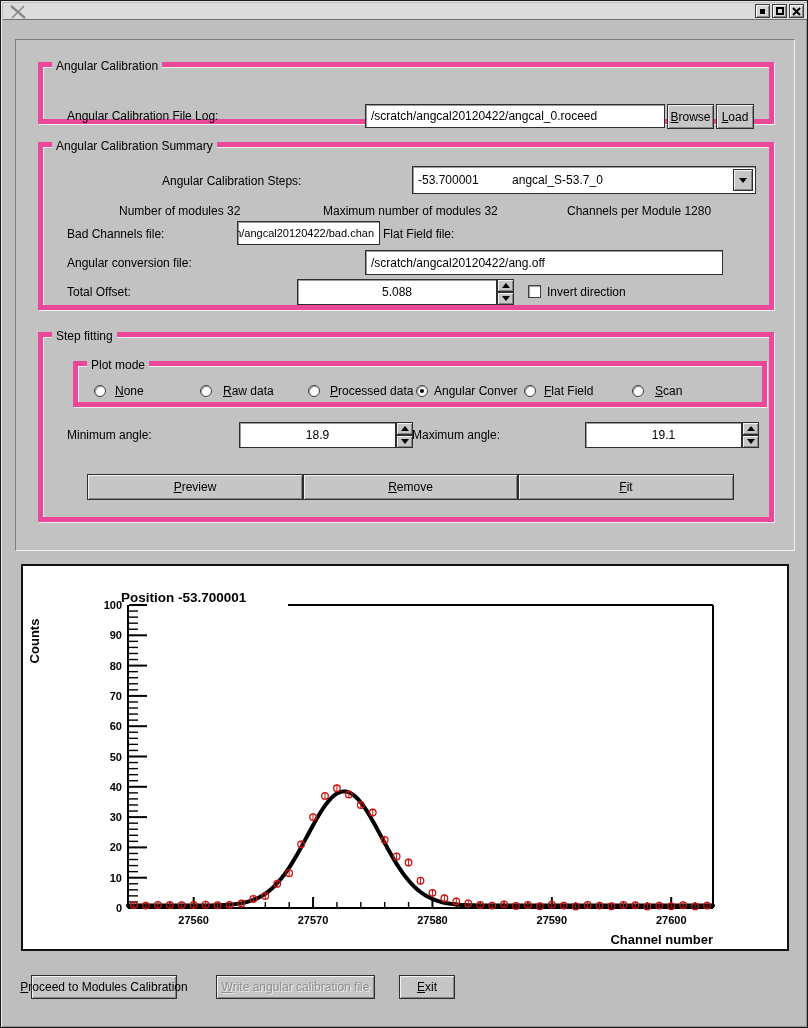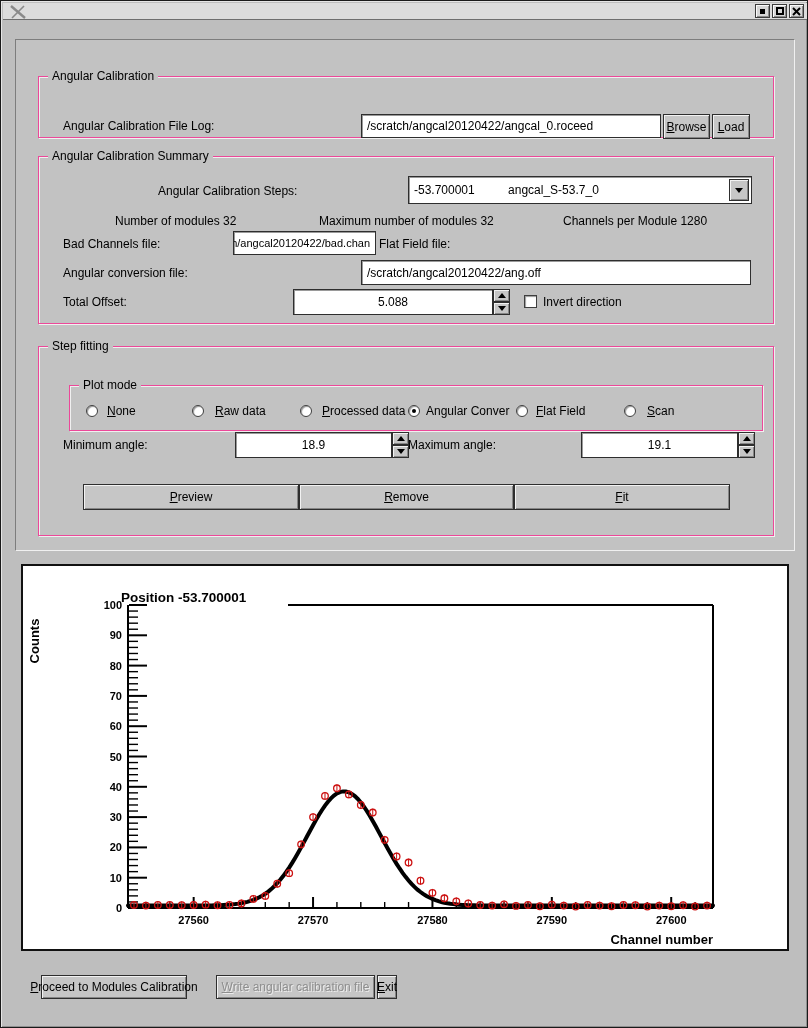--- a/index.html
+++ b/index.html
@@ -18,22 +18,22 @@
     background:#dcdcdc;border-bottom:1px solid #6e6e6e;}
   .tb-btn{position:absolute;top:1px;width:15px;height:14px;background:#d6d6d6;
     border:1px solid #3c3c3c;box-shadow:inset 1px 1px 0 #fbfbfb, inset -1px -1px 0 #8a8a8a;
     display:flex;align-items:center;justify-content:center;}
   .glyph-min{width:5px;height:5px;background:#000;}
   .glyph-max{width:8px;height:8px;border:2px solid #000;}
   
   .main-panel{position:absolute;left:14px;top:38px;width:780px;height:512px;
     background:#c2c2c2;border-top:1px solid #7d7d7d;border-left:1px solid #7d7d7d;
     border-bottom:1px solid #f0f0f0;border-right:1px solid #f0f0f0;}
-  .groupbox{position:absolute;border:1px solid #ec4899;
-    box-shadow:1px 1px 0 #f0f0f0, inset 1px 1px 0 #f0f0f0;margin-top:14px;}
+  .groupbox{position:absolute;border:5px solid #ec4899;
+    box-shadow:1px 1px 0 #f0f0f0, inset 1px 1px 0 #f0f0f0;}
   .legend{position:absolute;top:-8px;left:9px;background:#c2c2c2;padding:0 4px;
     font-size:12px;line-height:14px;white-space:nowrap;}
   .lbl{position:absolute;white-space:nowrap;font-size:12px;text-align:center;}
   
   .field{position:absolute;background:#fff;border:1px solid #2e2e2e;
     box-shadow:inset 1px 1px 0 #9a9a9a;display:flex;align-items:center;
     padding:0 5px;white-space:pre;overflow:hidden;font-size:12px;}
   .field.num{justify-content:center;}
   .field.clipL{justify-content:flex-end;font-size:11px;}
   .field.small{font-size:11px;}
@@ -121,21 +121,21 @@
       <span class="lbl" style="left:280px;top:57px">Maximum number of modules 32</span>
       <span class="lbl" style="left:524px;top:57px">Channels per Module 1280</span>
 
       <span class="lbl" style="left:24px;top:80px">Bad Channels file:</span>
       <div class="field clipL" style="left:194px;top:74px;width:143px;height:24px">
         <span>tch/angcal20120422/bad.chan</span>
       </div>
       <span class="lbl" style="left:340px;top:80px">Flat Field file:</span>
 
       <span class="lbl" style="left:24px;top:109px">Angular conversion file:</span>
-      <div class="field" style="left:322px;top:103px;width:390px;height:25px">
+      <div class="field" style="left:322px;top:103px;width:358px;height:25px">
         <span>/scratch/angcal20120422/ang.off</span>
       </div>
 
       <span class="lbl" style="left:24px;top:138px">Total Offset:</span>
       <div class="field num" style="left:254px;top:132px;width:200px;height:26px">
         <span>5.088</span>
       </div>
       <div class="spin" style="left:454px;top:132px;height:26px">
         <span class="sp">
             <span class="tri-up-s"></span>
@@ -399,23 +399,23 @@
         <circle cx="648.2142857142857" cy="340.182" r="3.3" fill="none" stroke="#cc1111" stroke-width="1.3"></circle>
         <line x1="660.1530612244898" y1="342" x2="660.1530612244898" y2="335.334" stroke="#cc1111" stroke-width="1"></line>
         <circle cx="660.1530612244898" cy="339.273" r="3.3" fill="none" stroke="#cc1111" stroke-width="1.3"></circle>
         <line x1="672.0918367346939" y1="342" x2="672.0918367346939" y2="336.546" stroke="#cc1111" stroke-width="1"></line>
         <circle cx="672.0918367346939" cy="340.485" r="3.3" fill="none" stroke="#cc1111" stroke-width="1.3"></circle>
         <line x1="684.030612244898" y1="342" x2="684.030612244898" y2="335.637" stroke="#cc1111" stroke-width="1"></line>
         <circle cx="684.030612244898" cy="339.576" r="3.3" fill="none" stroke="#cc1111" stroke-width="1.3"></circle>
       </svg>
   </div>
 
-  <div class="fbtn on" style="left:40px;width:146px">
+  <div class="fbtn on" style="left:30px;width:146px">
     <span><span></span><span class="u">P</span><span>roceed to Modules Calibration</span></span>
   </div>
   <div class="fbtn" style="left:215px;width:159px">
     <span><span></span><span class="u">W</span><span>rite angular calibration file</span></span>
   </div>
-  <div class="fbtn on" style="left:376px;width:20px">
+  <div class="fbtn on" style="left:398px;width:56px">
     <span><span></span><span class="u">E</span><span>xit</span></span>
   </div>
 
 </div>
 
 </body></html>

